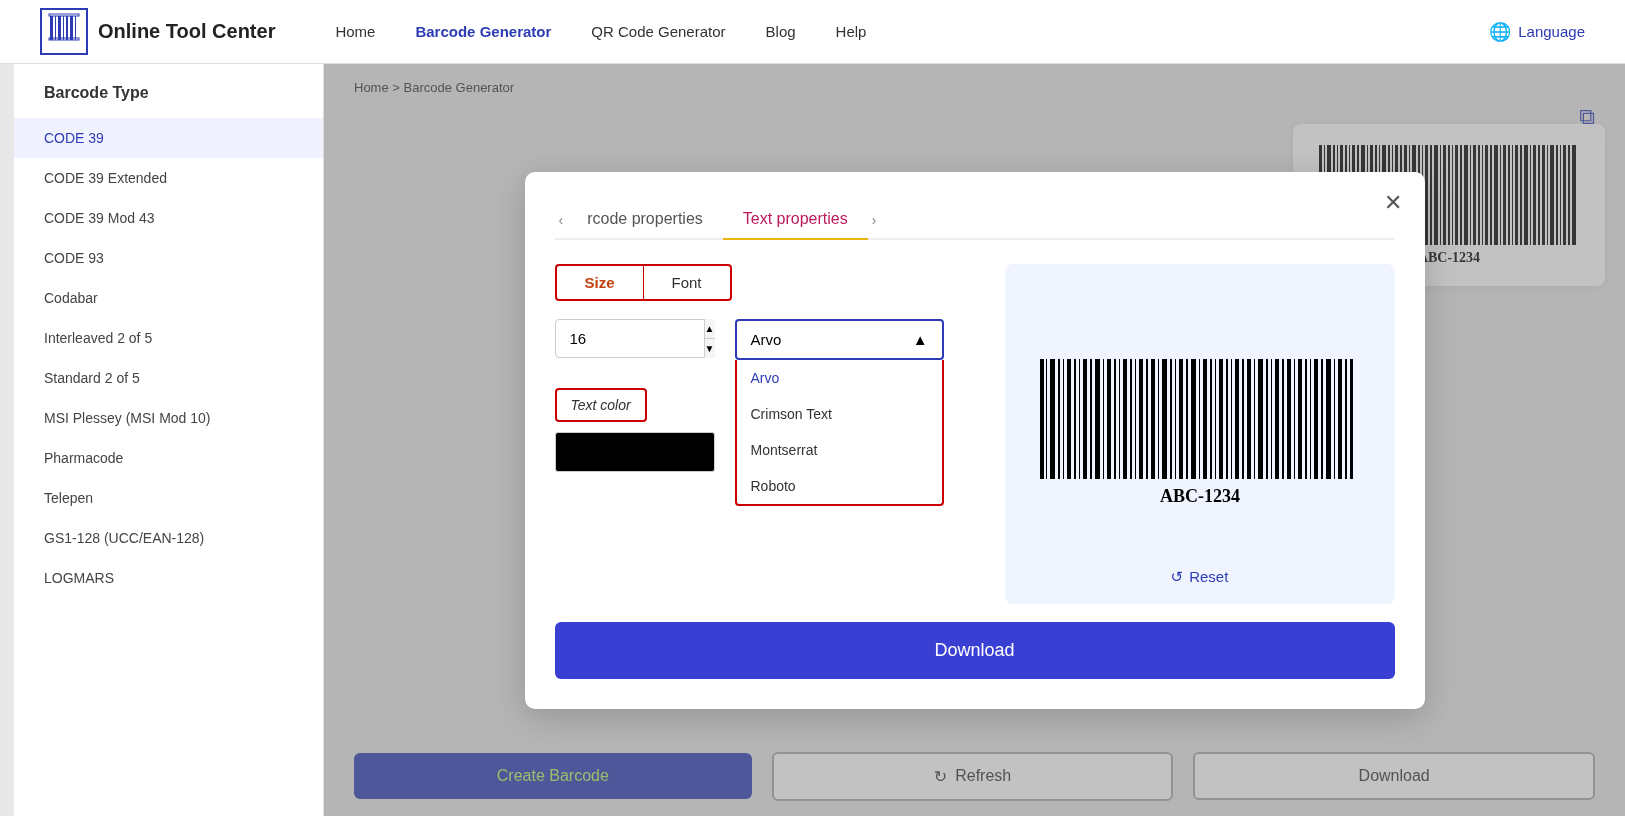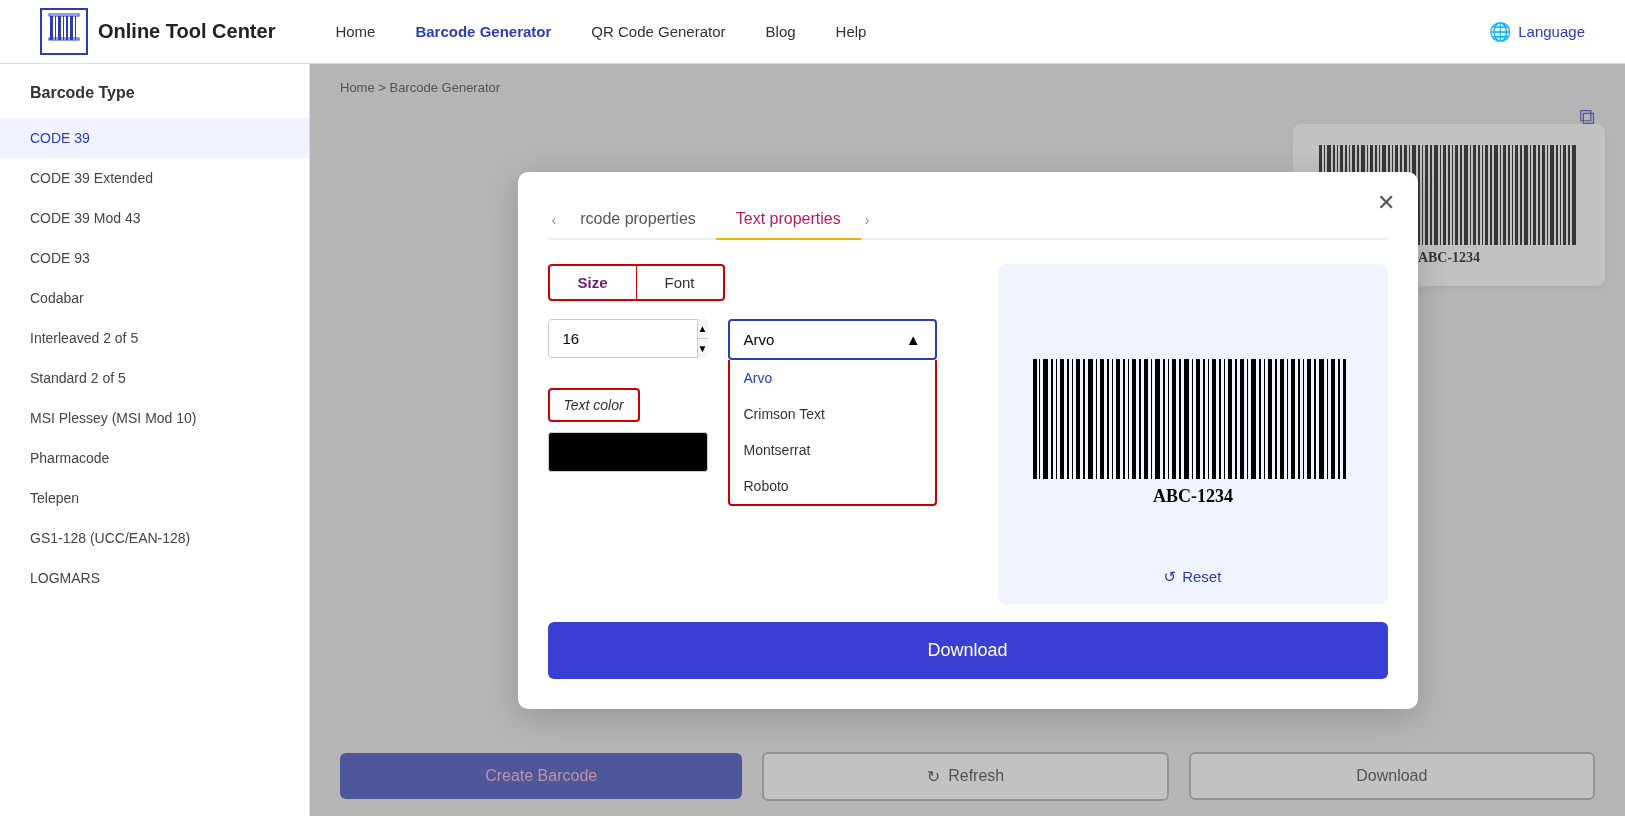--- a/index.html
+++ b/index.html
@@ -37,20 +37,21 @@
     .main-container {
       display: flex;
       height: calc(816px - 64px);
     }
     .sidebar {
       width: 310px;
       background: #fff;
       padding: 20px 0;
       border-right: 1px solid #ddd;
       overflow-y: auto;
+      margin-left: 14px;
     }
     .sidebar-title { font-weight: 700; font-size: 16px; color: #333; padding: 0 30px 16px; }
     .sidebar-item {
       padding: 12px 30px;
       font-size: 14px;
       color: #444;
       cursor: pointer;
     }
     .sidebar-item.active { color: #2d3cb5; background: #f0f2ff; }
 
@@ -73,21 +74,21 @@
       right: 0;
       height: 80px;
       background: #e8e8e8;
       display: flex;
       align-items: center;
       gap: 20px;
       padding: 0 30px;
     }
     .btn-create {
       background: #2d3cb5;
-      color: #f9a8d4;
+      color: #bef264;
       border: none;
       padding: 14px 50px;
       font-size: 16px;
       border-radius: 6px;
       cursor: pointer;
       flex: 1;
     }
     .btn-refresh {
       background: #fff;
       color: #333;
@@ -183,21 +184,21 @@
       margin-bottom: 18px;
       width: fit-content;
     }
     .prop-tab {
       padding: 8px 28px;
       font-size: 15px;
       cursor: pointer;
       color: #333;
     }
     .prop-tab.active {
-      color: #701a75;
+      color: #c2410c;
       font-weight: 600;
     }
     .prop-tab-divider { width: 1px; background: #c00; }
 
     
     .size-input-wrap {
       position: relative;
       width: 160px;
       margin-bottom: 20px;
     }

